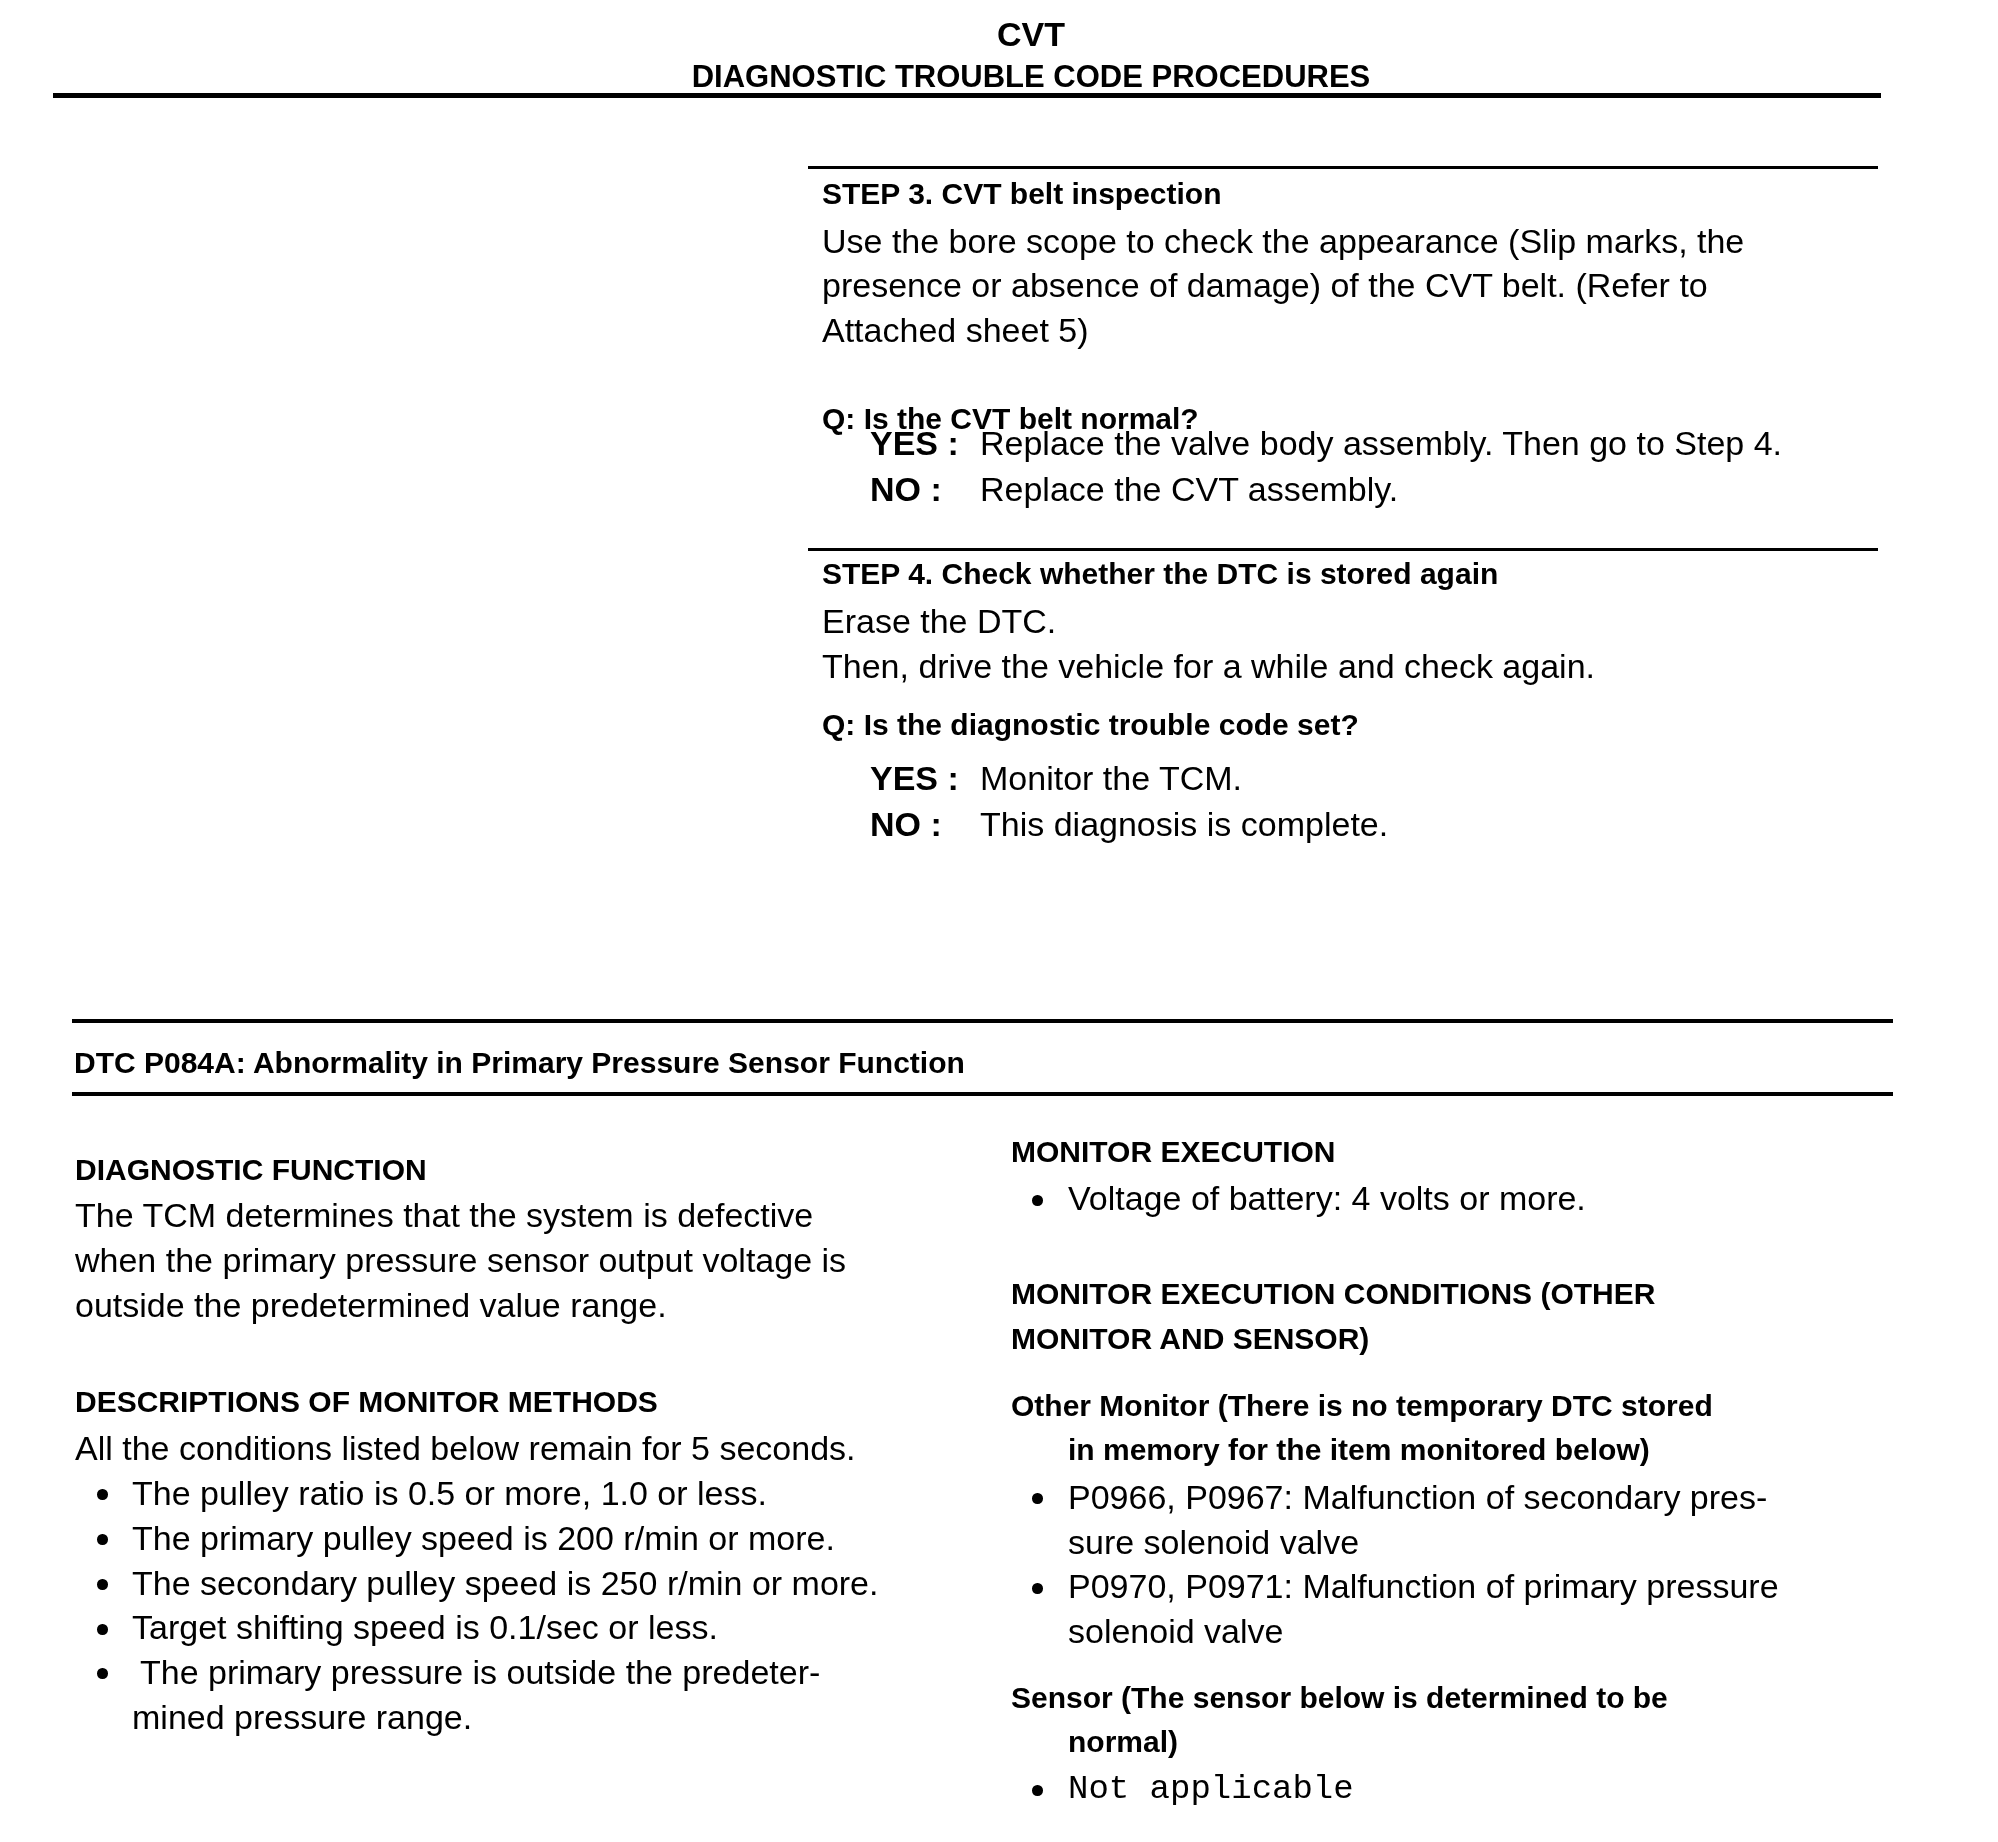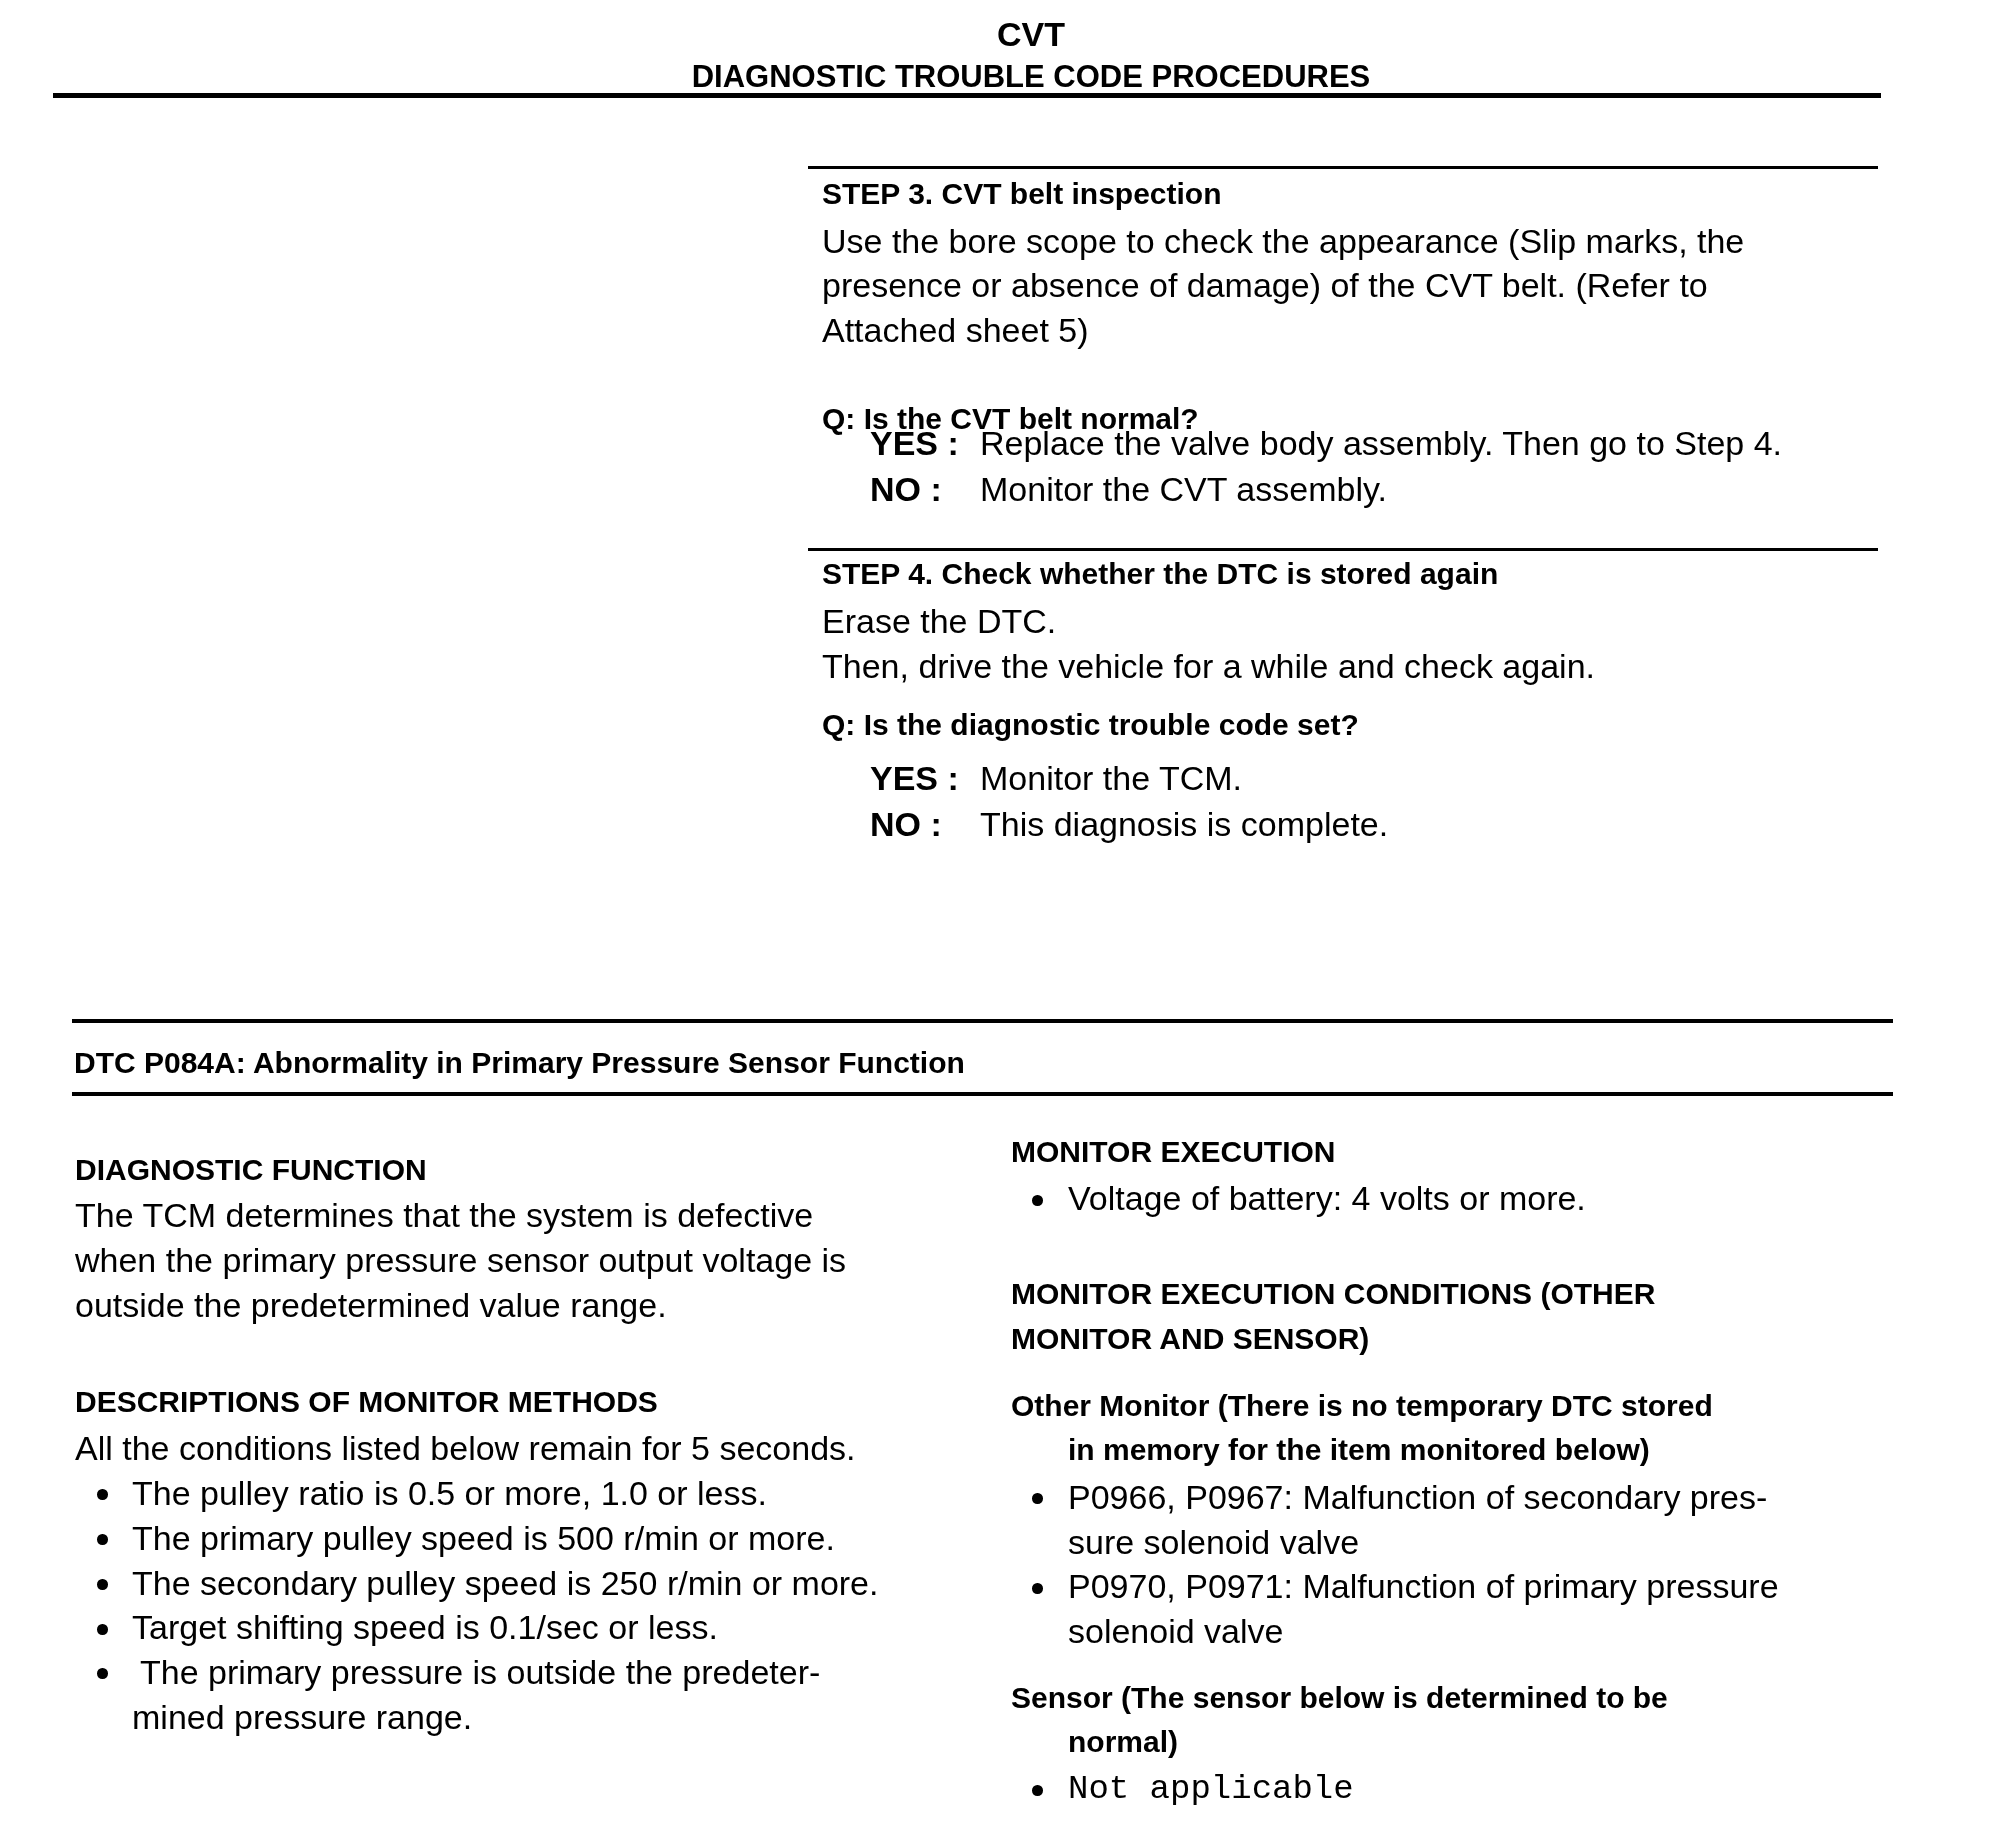--- a/index.html
+++ b/index.html
@@ -23,21 +23,21 @@
 
 <div class="rule" style="left:808px; width:1070px; top:166px; height:2.9px;"></div>
 <div class="abs h" style="left:822px; top:179px;">STEP 3. CVT belt inspection</div>
 <div class="abs t" style="left:822px; top:224px;">Use the bore scope to check the appearance (Slip marks, the</div>
 <div class="abs t" style="left:822px; top:268px;">presence or absence of damage) of the CVT belt. (Refer to</div>
 <div class="abs t" style="left:822px; top:313px;">Attached sheet 5)</div>
 <div class="abs h" style="left:822px; top:375px;margin-top:29px;">Q: Is the CVT belt normal?</div>
 <div class="abs t b" style="left:870px; top:426px;">YES :</div>
 <div class="abs t" style="left:980px; top:426px;">Replace the valve body assembly. Then go to Step 4.</div>
 <div class="abs t b" style="left:870px; top:472px;">NO :</div>
-<div class="abs t" style="left:980px; top:472px;">Monitor the CVT assembly.</div>
+<div class="abs t" style="left:980px; top:472px;">Replace the CVT assembly.</div>
 
 <div class="rule" style="left:808px; width:1070px; top:548px; height:2.9px;"></div>
 <div class="abs h" style="left:822px; top:559px;">STEP 4. Check whether the DTC is stored again</div>
 <div class="abs t" style="left:822px; top:604px;">Erase the DTC.</div>
 <div class="abs t" style="left:822px; top:649px;">Then, drive the vehicle for a while and check again.</div>
 <div class="abs h" style="left:822px; top:710px;">Q: Is the diagnostic trouble code set?</div>
 <div class="abs t b" style="left:870px; top:761px;">YES :</div>
 <div class="abs t" style="left:980px; top:761px;">Monitor the TCM.</div>
 <div class="abs t b" style="left:870px; top:807px;">NO :</div>
 <div class="abs t" style="left:980px; top:807px;">This diagnosis is complete.</div>
@@ -50,21 +50,21 @@
 <div class="abs t" style="left:75px; top:1198px;">The TCM determines that the system is defective</div>
 <div class="abs t" style="left:75px; top:1243px;">when the primary pressure sensor output voltage is</div>
 <div class="abs t" style="left:75px; top:1288px;">outside the predetermined value range.</div>
 
 <div class="abs h" style="left:75px; top:1387px;">DESCRIPTIONS OF MONITOR METHODS</div>
 <div class="abs t" style="left:75px; top:1431px;">All the conditions listed below remain for 5 seconds.</div>
 
 <div class="bullet" style="left:97px; top:1489px;"></div>
 <div class="abs t" style="left:132px; top:1476px;">The pulley ratio is 0.5 or more, 1.0 or less.</div>
 <div class="bullet" style="left:97px; top:1534px;"></div>
-<div class="abs t" style="left:132px; top:1521px;">The primary pulley speed is 500 r/min or more.</div>
+<div class="abs t" style="left:132px; top:1521px;">The primary pulley speed is 200 r/min or more.</div>
 <div class="bullet" style="left:97px; top:1579px;"></div>
 <div class="abs t" style="left:132px; top:1566px;">The secondary pulley speed is 250 r/min or more.</div>
 <div class="bullet" style="left:97px; top:1624px;"></div>
 <div class="abs t" style="left:132px; top:1610px;">Target shifting speed is 0.1/sec or less.</div>
 <div class="bullet" style="left:97px; top:1668px;"></div>
 <div class="abs t" style="left:140px; top:1655px;">The primary pressure is outside the predeter-</div>
 <div class="abs t" style="left:132px; top:1700px;">mined pressure range.</div>
 
 <div class="abs h" style="left:1011px; top:1137px;">MONITOR EXECUTION</div>
 <div class="bullet" style="left:1032px; top:1195px;"></div>

